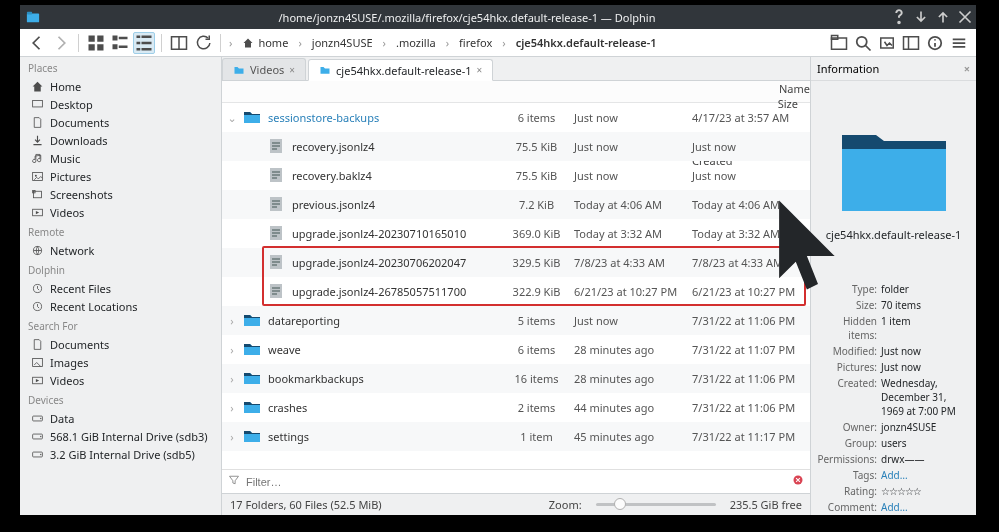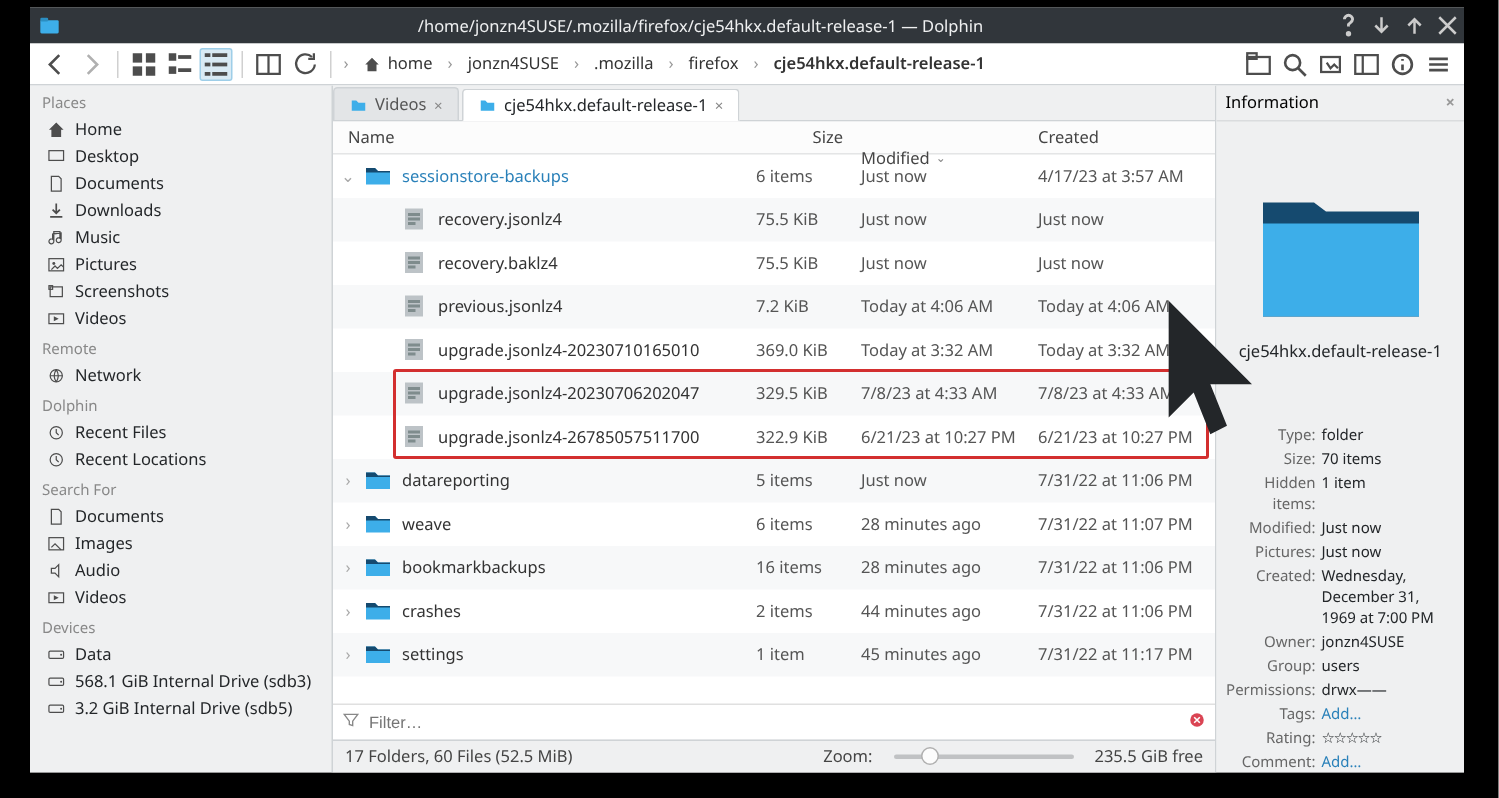--- a/index.html
+++ b/index.html
@@ -1,17 +1,17 @@
 <!DOCTYPE html>
 <html><head>
 <meta charset="utf-8">
 <style>
   * { margin: 0; padding: 0; box-sizing: border-box; }
   body { font-family: "Noto Sans", sans-serif; font-size: 11px; background: #000; width: 999px; height: 532px; overflow: hidden; position: relative; }
-  .window { position: absolute; left: 20px; top: 5px; width: 956px; height: 510px; background: #eff0f1; border-radius: 0; display: flex; flex-direction: column; }
+  .window { position: absolute; left: 20px; top: 5px; width: 956px; height: 510px; background: #eff0f1; border-radius: 16px; display: flex; flex-direction: column; }
   .titlebar { height: 24px; background: #31363b; color: #eff0f1; display: flex; align-items: center; font-size: 11px; }
   .titlebar .t-icon { width: 18px; height: 18px; margin: 0 4px; display: flex; align-items: center; justify-content: center; }
   .titlebar .t-icon svg { width: 14px; height: 14px; }
   .titlebar .title { flex: 1; text-align: center; }
   .titlebar .winbtn { width: 22px; height: 22px; display: flex; align-items: center; justify-content: center; }
   .toolbar { height: 28px; background: #fff; border-bottom: 1px solid #cfd3d6; display: flex; align-items: center; padding: 0 6px; gap: 2px; }
   .tbbtn { width: 22px; height: 22px; display: flex; align-items: center; justify-content: center; color: #4d4d4d; border: 1px solid transparent; border-radius: 2px; }
   .sep { width: 1px; height: 18px; background: #d0d0d0; margin: 0 4px; }
   .crumb { font-size: 11px; color: #333; padding: 2px 6px; display: flex; align-items: center; gap: 4px; }
   .crumb-sep { color: #999; padding: 0 2px; }
@@ -20,35 +20,35 @@
   .main { flex: 1; display: flex; overflow: hidden; }
   .sidebar { width: 202px; background: #eff0f1; border-right: 1px solid #cfd3d6; overflow-y: auto; font-size: 11px; }
   .sb-heading { color: #888; padding: 4px 8px 2px; font-size: 10px; }
   .sb-item { display: flex; align-items: center; gap: 6px; padding: 2px 10px; height: 18px; color: #232629; }
   .sb-item .ic { width: 14px; height: 14px; display: flex; align-items: center; justify-content: center; color: #4d4d4d; }
   .center { flex: 1; display: flex; flex-direction: column; background: #fff; border-right: 1px solid #cfd3d6; }
   .tabbar { height: 24px; background: #eff0f1; display: flex; align-items: flex-end; border-bottom: 1px solid #cfd3d6; }
   .tab { height: 22px; padding: 0 10px; display: flex; align-items: center; gap: 5px; font-size: 11px; background: #e3e5e7; border: 1px solid #cfd3d6; border-bottom: none; border-radius: 3px 3px 0 0; margin-right: 2px; color: #555; }
   .tab.active { background: #fff; border-bottom: 1px solid #fff; margin-bottom: -1px; color: #232629; }
   .tab .x { font-size: 10px; color: #888; }
-  .list-header { height: 22px; display: flex; align-items: center; border-bottom: 1px solid #e4e5e6; font-size: 11px; color: #444; background: #fcfcfc; }
+  .list-header { height: 22px; display: flex; align-items: flex-end; border-bottom: 1px solid #e4e5e6; font-size: 11px; color: #444; background: #fcfcfc; flex-direction: column; }
   .col-name { flex: 1; padding-left: 10px; }
   .col-size { width: 70px; text-align: right; padding-right: 12px; }
   .col-mod { width: 118px; margin-top: 27px; }
   .col-cre { width: 118px; }
   .sort-ind { font-size: 8px; margin-left: 4px; color: #888; position: relative; top: -1px; }
   .filelist { flex: 1; overflow-y: auto; position: relative; }
   .row { height: 29px; display: flex; align-items: center; font-size: 11px; color: #333; border-bottom: 1px solid rgba(0,0,0,0); }
   .row.alt { background: #f7f8f9; }
   .row .tog { width: 20px; text-align: center; color: #aaa; }
   .row .indent { display: inline-block; }
   .row .ic { width: 20px; height: 20px; margin-right: 6px; display: flex; align-items: center; justify-content: center; }
   .row .nm { flex: 1; }
   .row .nm.link { color: #2980b9; }
-  .row .sz { width: 70px; text-align: left; padding-right: 5px; color: #555; }
+  .row .sz { width: 70px; text-align: center; padding-right: 5px; color: #555; }
   .row .mo { width: 118px; color: #555; }
   .row .cr { width: 118px; color: #555; }
   .folder-icon svg { width: 20px; height: 18px; }
   .file-icon svg { width: 18px; height: 18px; }
   .highlight-box { position: absolute; border: 2px solid #d32f2f; pointer-events: none; border-radius: 2px; }
   .filterbar { height: 24px; border-top: 1px solid #e0e0e0; display: flex; align-items: center; padding: 0 6px; gap: 6px; }
   .filter-in { flex: 1; border: none; outline: none; font-size: 11px; color: #777; }
   .statusbar { height: 22px; border-top: 1px solid #cfd3d6; background: #eff0f1; display: flex; align-items: center; padding: 0 8px; font-size: 11px; color: #444; gap: 14px; }
   .statusbar .sp { flex: 1; }
   .slider-track { width: 120px; height: 3px; background: #c0c2c4; border-radius: 2px; position: relative; }
@@ -331,28 +331,20 @@
               <svg viewBox="0 0 16 16" width="13" height="13" fill="currentColor">
                 <rect x="2" y="3" width="12" height="10" fill="none" stroke="currentColor"></rect>
                 <path d="M4 11l3-3 5 5" fill="none" stroke="currentColor"></path>
               </svg>
             </span>
             <span>Images</span>
           </div>
           <div class="sb-item">
             <span class="ic">
               <svg viewBox="0 0 16 16" width="13" height="13" fill="currentColor">
-                <path d="M4 6h3l3-3v10l-3-3H4z" fill="none" stroke="currentColor"></path>
-              </svg>
-            </span>
-            <span>Audio</span>
-          </div>
-          <div class="sb-item">
-            <span class="ic">
-              <svg viewBox="0 0 16 16" width="13" height="13" fill="currentColor">
                 <rect x="2" y="4" width="12" height="8" fill="none" stroke="currentColor"></rect>
                 <path d="M6 6l4 2-4 2z"></path>
               </svg>
             </span>
             <span>Videos</span>
           </div>
         </div>
       <div class="sb-heading">Devices</div>
       <div id="sb-devices">
           <div class="sb-item">

